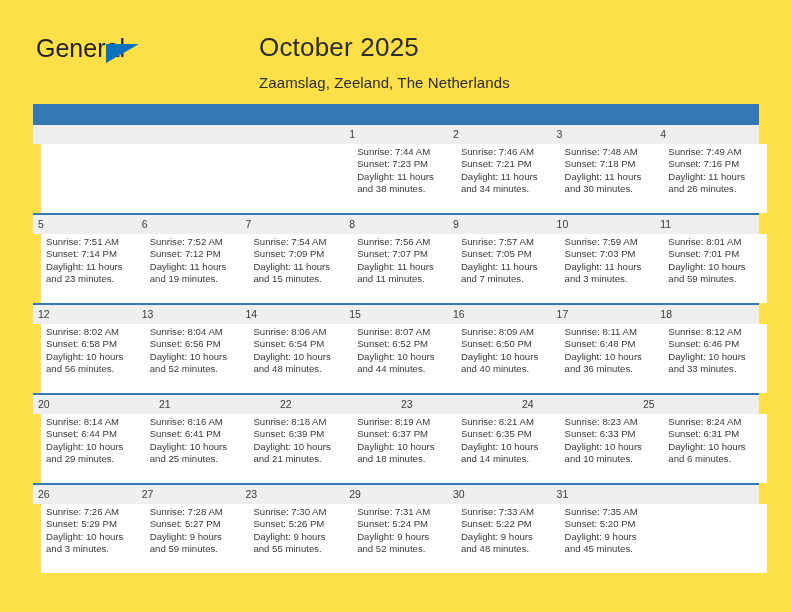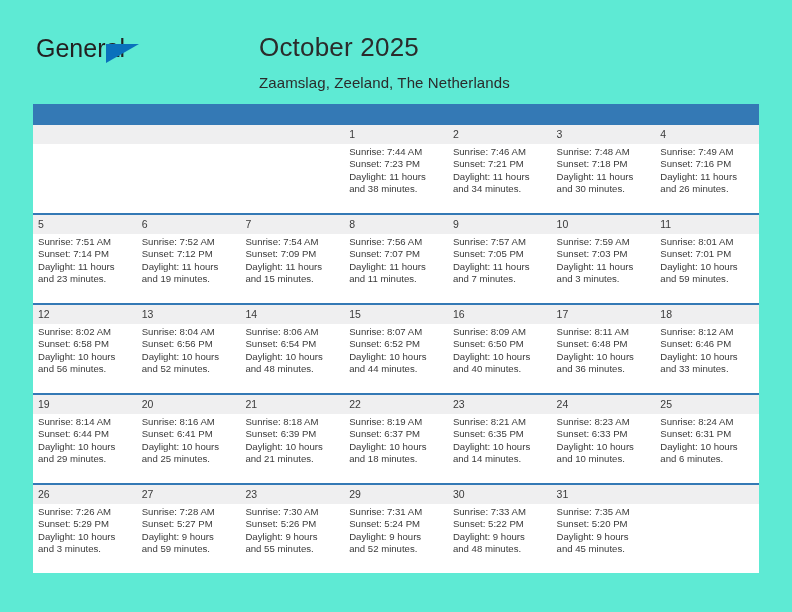--- a/index.html
+++ b/index.html
@@ -7,21 +7,21 @@
     width: 792px;
     height: 612px;
     background: #ffffff;
     font-family: "Liberation Sans", sans-serif;
     -webkit-font-smoothing: antialiased;
   }
   .page {
     position: relative;
     width: 792px;
     height: 612px;
-    background: #5eead4;
+    background: #fde047;
     overflow: hidden;
   }
 
   
   .top {
     position: absolute;
     left: 33px;
     top: 30px;
     right: 33px;
     height: 68px;
@@ -117,20 +117,21 @@
     display: flex;
     width: 726px;
     height: 19px;
     background: #efeff0;
   }
   .week-body-row {
     display: flex;
     width: 726px;
     height: 69px;
     background: #ffffff;
+    margin-left: 8px;
   }
   .cell-num {
     flex: 1 1 0;
     font-size: 10.5px;
     color: #3a3a3a;
     line-height: 19px;
     padding-left: 5px;
   }
   .cell-body {
     flex: 1 1 0;
@@ -336,21 +337,20 @@
             <div class="cell-body">
               <div class="ln">Sunrise: 8:12 AM</div>
               <div class="ln">Sunset: 6:46 PM</div>
               <div class="ln">Daylight: 10 hours</div>
               <div class="ln">and 33 minutes.</div>
             </div>
           </div>
         </div>
         <div class="week">
           <div class="week-num-row">
-            <div class="cell-num">19</div>
             <div class="cell-num">20</div>
             <div class="cell-num">21</div>
             <div class="cell-num">22</div>
             <div class="cell-num">23</div>
             <div class="cell-num">24</div>
             <div class="cell-num">25</div>
           </div>
           <div class="week-body-row">
             <div class="cell-body">
               <div class="ln">Sunrise: 8:14 AM</div>

